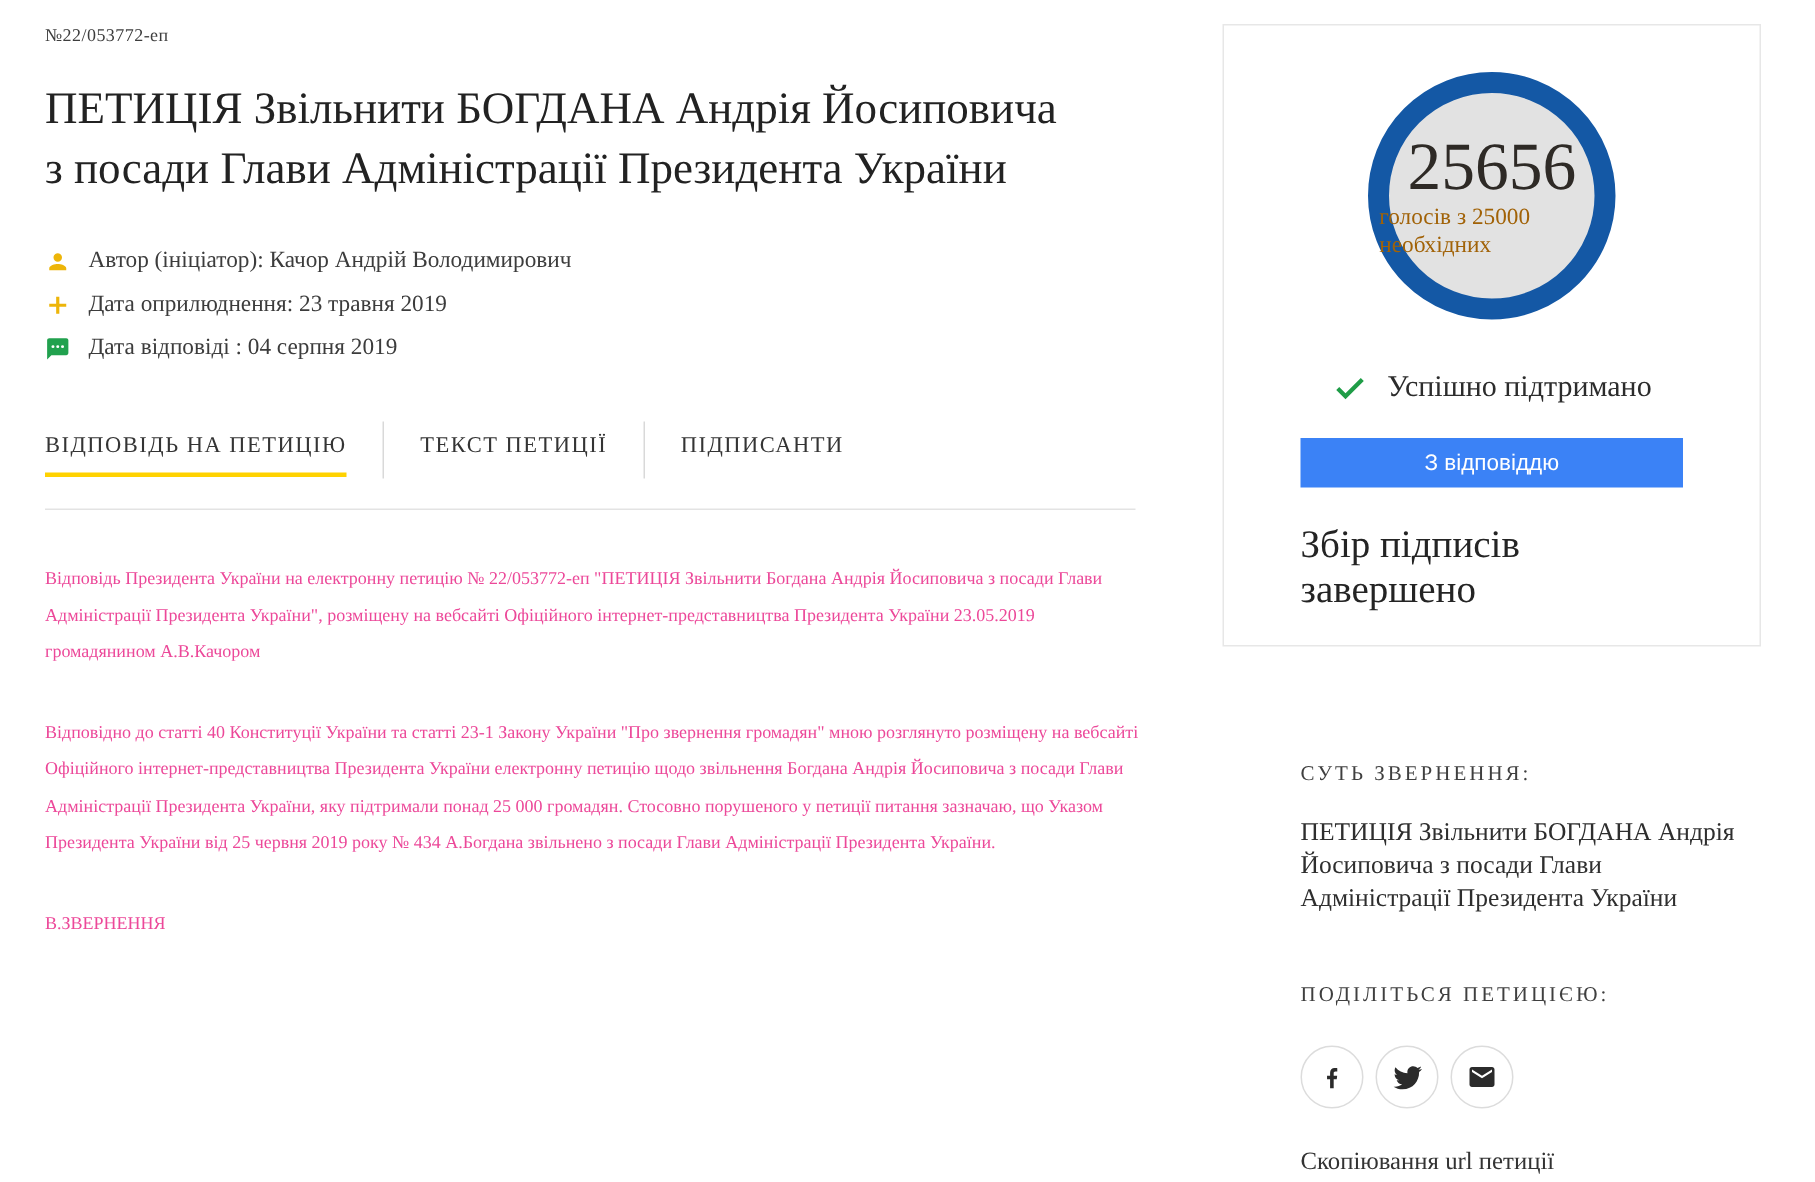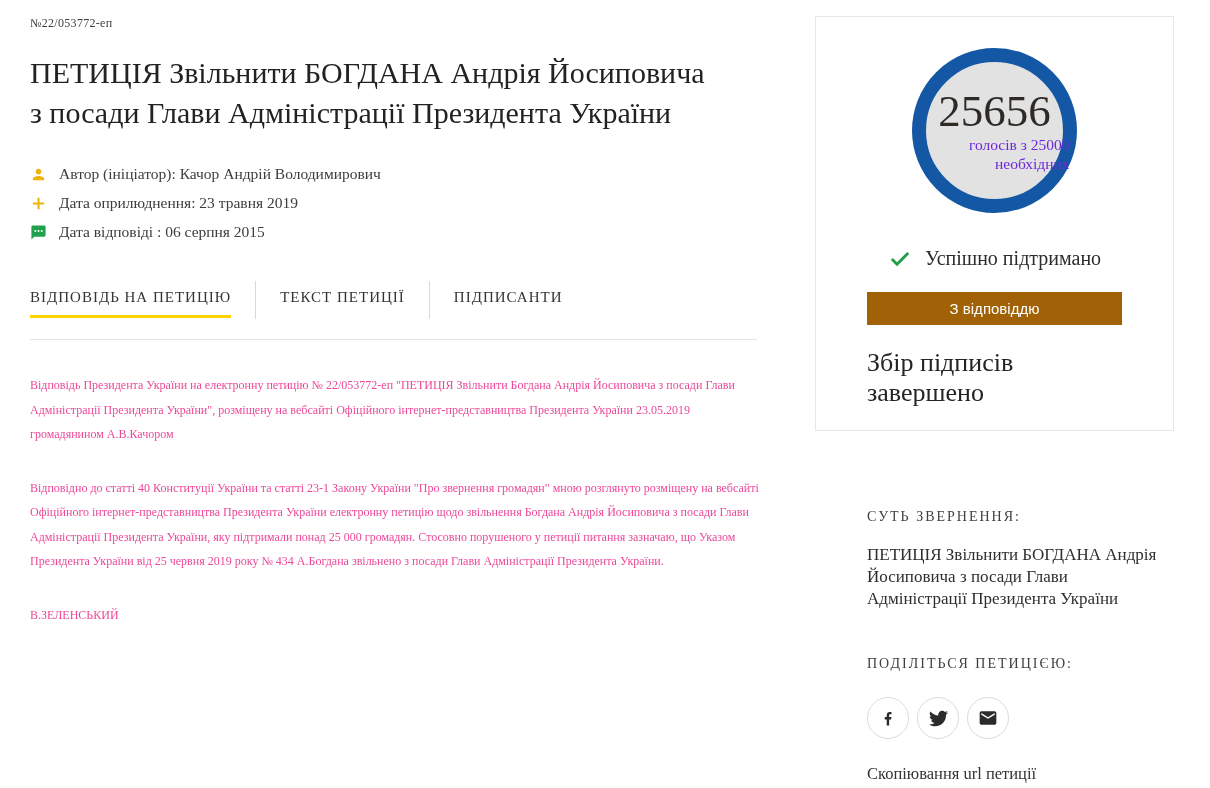--- a/index.html
+++ b/index.html
@@ -23,25 +23,25 @@
   .article { margin-top:33px; width:730px; }
   .article p { font-size:12px; line-height:24.5px; color:#ec4899; margin-bottom:29px; }
   .signature { font-size:16px; color:#373737; margin-top:5px; }
 
   
   .aside { width:395px; padding-top:16px; }
   .card { width:359px; border:1px solid #e7e7e7; padding:31px 51px 22px 51px; }
   .circle { width:165px; height:165px; border-radius:50%; border:14px solid #1458a5; background:#e2e2e2;
             margin:0 auto; display:flex; flex-direction:column; align-items:center; justify-content:center; }
   .votes-count { font-size:45px; line-height:44px; color:#2e2a26; }
-  .votes-caption { margin-top:2px; font-size:15.5px; line-height:19px; color:#6d28d9; width:150px; text-align:right; }
+  .votes-caption { margin-top:2px; font-size:15.5px; line-height:19px; color:#a16207; width:150px; text-align:left; }
   .status-row { margin-top:33px; display:flex; align-items:center; justify-content:center; }
   .status-row svg { margin-right:13px; }
   .status-row span { font-size:20px; color:#2c2c2c; }
-  .response-button { margin-top:22px; width:100%; height:33px; background:#a16207; color:#ffffff;
+  .response-button { margin-top:22px; width:100%; height:33px; background:#3b82f6; color:#ffffff;
             font-family:"Liberation Sans","DejaVu Sans",sans-serif; font-size:15px; line-height:33px;
             text-align:center; cursor:pointer; }
   .card-footer { margin-top:23px; text-align:left; font-size:26px; color:#242424; }
 
   .aside-body { margin-left:52px; width:305px; }
   .aside-heading { margin-top:78px; font-size:14px; letter-spacing:2px; color:#3f3f3f; }
   .essence-text { margin-top:19px; font-size:17px; line-height:22px; color:#2e2e2e; }
   .aside-heading.share { margin-top:46px; }
   .share-row { margin-top:25px; display:flex; }
   .share-circle { width:42px; height:42px; border-radius:50%; border:1px solid #dcdcdc; margin-right:8px;
@@ -70,38 +70,38 @@
         </svg>
         <span>Дата оприлюднення: 23 травня 2019</span>
       </div>
       <div class="meta-row">
         <svg width="17" height="17" viewBox="0 0 24 24">
           <path fill="#21a14e" d="M20 2H4c-1.1 0-2 .9-2 2v18l4-4h14c1.1 0 2-.9 2-2V4c0-1.1-.9-2-2-2z"></path>
           <circle fill="#ffffff" cx="7.5" cy="10" r="1.4"></circle>
             <circle fill="#ffffff" cx="12" cy="10" r="1.4"></circle>
             <circle fill="#ffffff" cx="16.5" cy="10" r="1.4"></circle>
         </svg>
-        <span>Дата відповіді : 06 серпня 2015</span>
+        <span>Дата відповіді : 04 серпня 2019</span>
       </div>
     </div>
 
     <div class="tabs">
       <div class="tab active">ВІДПОВІДЬ НА ПЕТИЦІЮ</div>
       <span class="tab-sep"></span>
       <div class="tab">ТЕКСТ ПЕТИЦІЇ</div>
       <span class="tab-sep"></span>
       <div class="tab">ПІДПИСАНТИ</div>
     </div>
 
     <div class="divider"></div>
 
     <div class="article">
       <p>Відповідь Президента України на електронну петицію № 22/053772-еп "ПЕТИЦІЯ Звільнити Богдана Андрія Йосиповича з посади Глави Адміністрації Президента України", розміщену на вебсайті Офіційного інтернет-представництва Президента України 23.05.2019 громадянином А.В.Качором</p>
       <p>Відповідно до статті 40 Конституції України та статті 23-1 Закону України "Про звернення громадян" мною розглянуто розміщену на вебсайті Офіційного інтернет-представництва Президента України електронну петицію щодо звільнення Богдана Андрія Йосиповича з посади Глави Адміністрації Президента України, яку підтримали понад 25 000 громадян. Стосовно порушеного у петиції питання зазначаю, що Указом Президента України від 25 червня 2019 року № 434 А.Богдана звільнено з посади Глави Адміністрації Президента України.</p>
-      <p class="signature">В.ЗЕЛЕНСЬКИЙ</p>
+      <p class="signature">В.ЗВЕРНЕННЯ</p>
     </div>
   </div>
 
   <div class="aside">
     <div class="card">
       <div class="circle">
         <div class="votes-count">25656</div>
         <div class="votes-caption">голосів з 25000 необхідних</div>
       </div>
       <div class="status-row">

